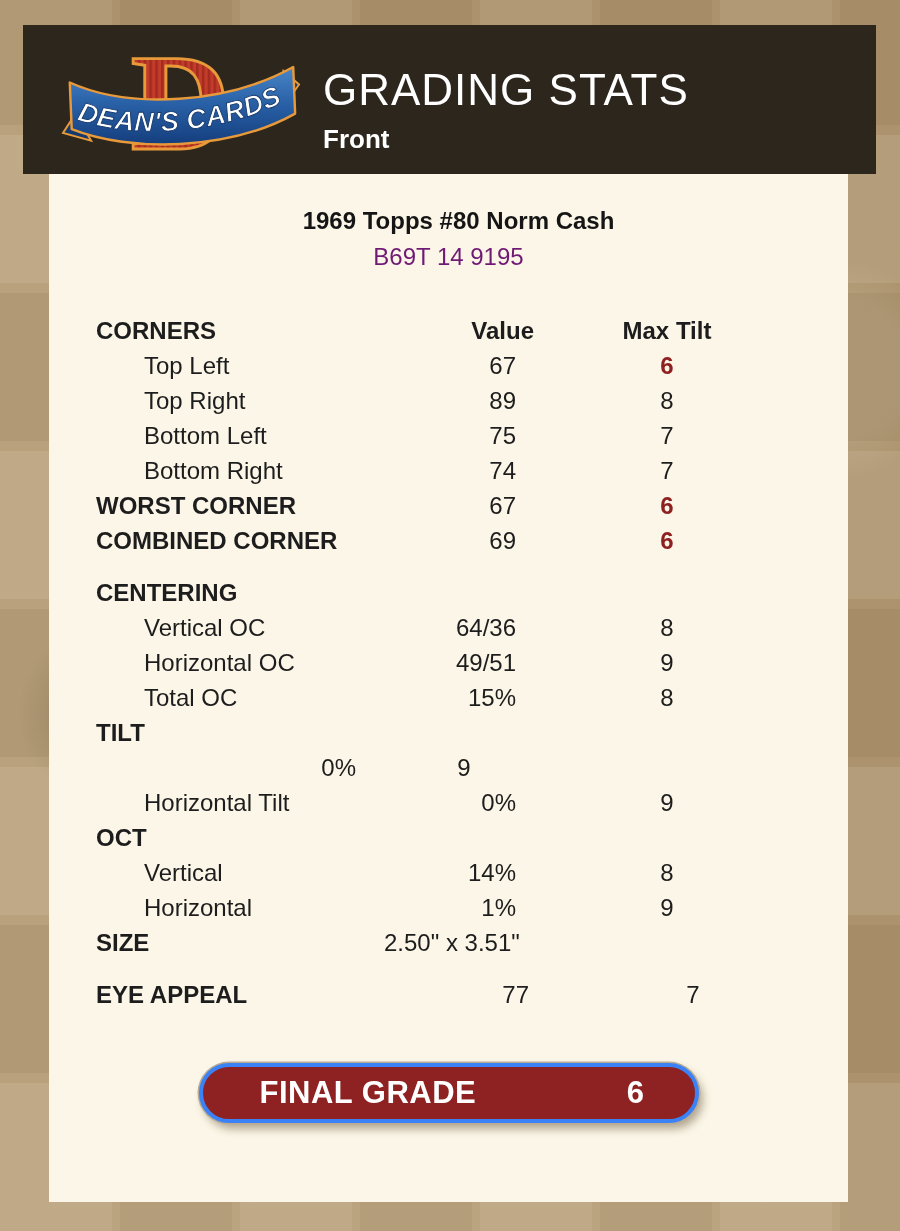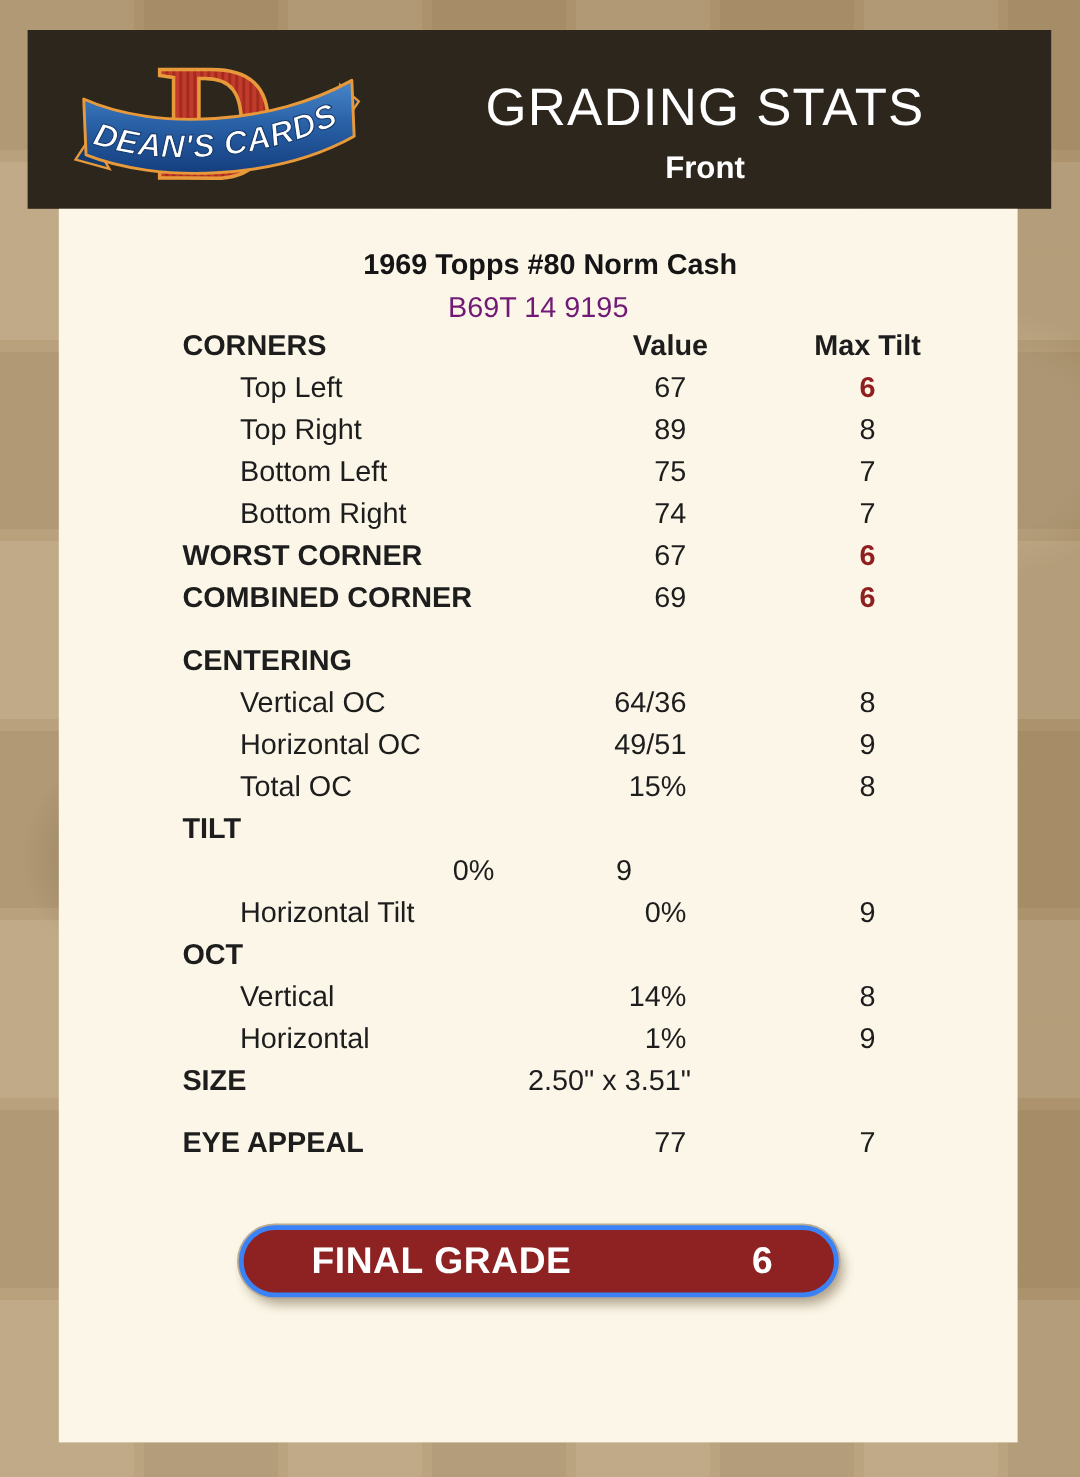--- a/index.html
+++ b/index.html
@@ -29,44 +29,44 @@
     background: var(--header-bg, #2d261d);
   }
   .logo-wrap {
     position: absolute; left: 34px; top: 7px;
     width: 248px; height: 136px;
   }
   .logo-wrap svg { width: 100%; height: 100%; overflow: visible; }
 
   .titles {
     position: absolute; left: 300px; right: 24px; top: 0; height: 100%;
-    display: flex; flex-direction: column; align-items: center; justify-content: center;
+    display: flex; flex-direction: column; align-items: flex-start; justify-content: center;
     padding-top: 24px;
     color: #ffffff;
   }
   .main-title { font-size: 44px; line-height: 50px; letter-spacing: 1px; white-space: nowrap; }
   .sub-title  { font-size: 26px; line-height: 40px; margin-top: 4px; font-weight: bold; }
 
   .panel {
     position: absolute; left: 49px; top: 174px;
     width: 799px; height: 1028px;
     background: var(--panel-bg, #fbf6e7);
   }
 
   .card-title  { margin-top: 33px; text-align: center; font-size: 24px; line-height: 28px; font-weight: bold; color: #151515; padding-left: 20px; }
   .card-serial { margin-top: 8px;  text-align: center; font-size: 24px; line-height: 28px; color: #701a75; }
 
-  .stats { padding-left: 103px; color: #1d1d1d; }
+  .stats { margin-top: 42px; padding-left: 47px; color: #1d1d1d; }
   .row {
     display: grid;
     grid-template-columns: 288px 160px 246px;
     height: 35px; line-height: 35px;
     font-size: 24px;
   }
-  .row.gap { margin-top: 17px; }
+  .row.gap { margin-top: 17px; gap: 13px; }
   .row.bold .label { font-weight: bold; }
   .row.head { font-weight: bold; }
   .cell.label { text-align: left; white-space: nowrap; }
   .cell.label.indent { padding-left: 48px; }
   .cell.value { text-align: right; padding-right: 28px; white-space: nowrap; }
   .row.head .cell.value { padding-right: 10px; }
   .cell.grade { text-align: center; }
   .cell.grade.red { color: var(--grade-red, #8e2020); font-weight: bold; }
 
   .final-grade {

